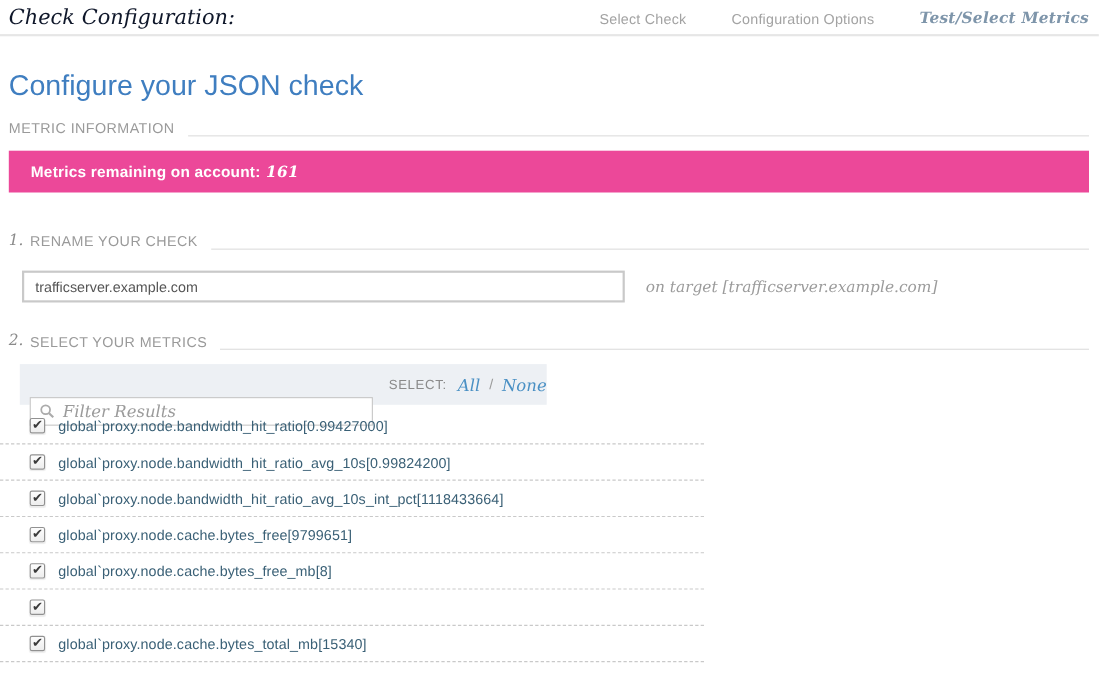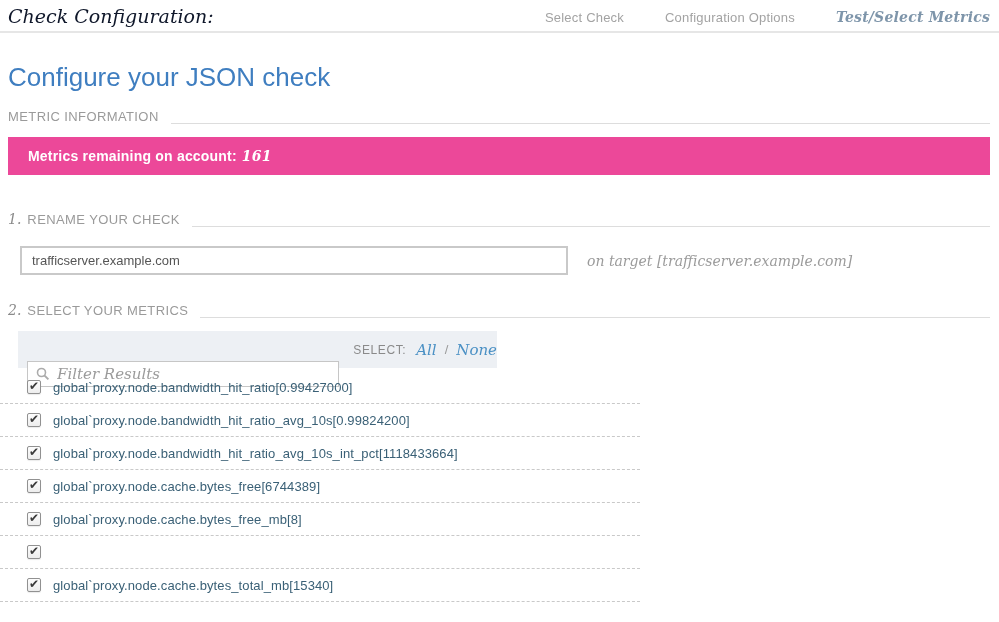--- a/index.html
+++ b/index.html
@@ -145,21 +145,21 @@
     </li>
 
     <li class="metric-row">
       <span class="checkbox checked"></span>
       <span class="metric-label">global`proxy.node.bandwidth_hit_ratio_avg_10s_int_pct[1118433664]</span>
     </li>
 
 
     <li class="metric-row">
       <span class="checkbox checked"></span>
-      <span class="metric-label">global`proxy.node.cache.bytes_free[6744389]</span>
+      <span class="metric-label">global`proxy.node.cache.bytes_free[9799651]</span>
     </li>
 
     <li class="metric-row">
       <span class="checkbox checked"></span>
       <span class="metric-label">global`proxy.node.cache.bytes_free_mb[8]</span>
     </li>
 
     <li class="metric-row">
       <span class="checkbox checked"></span>
     </li>

